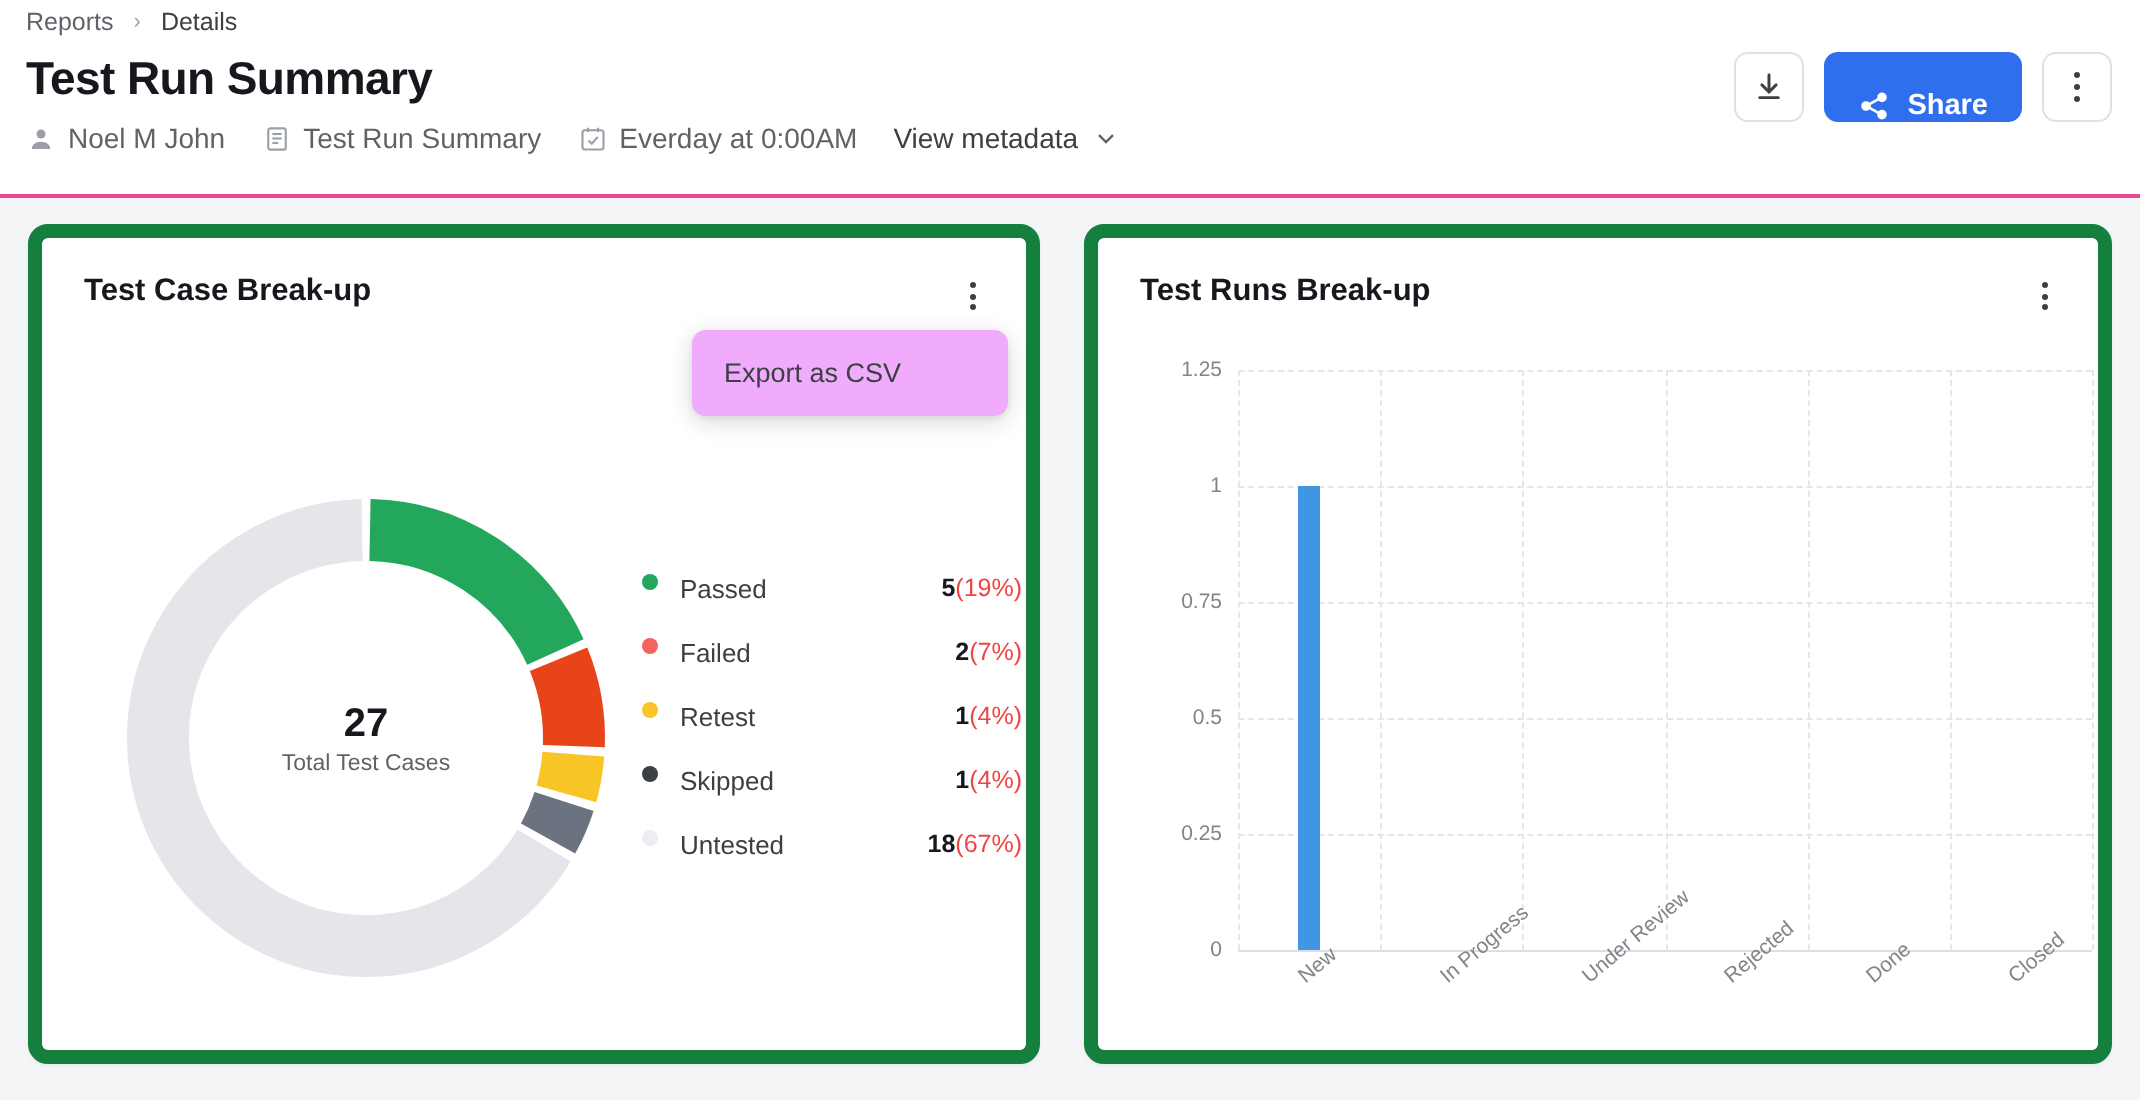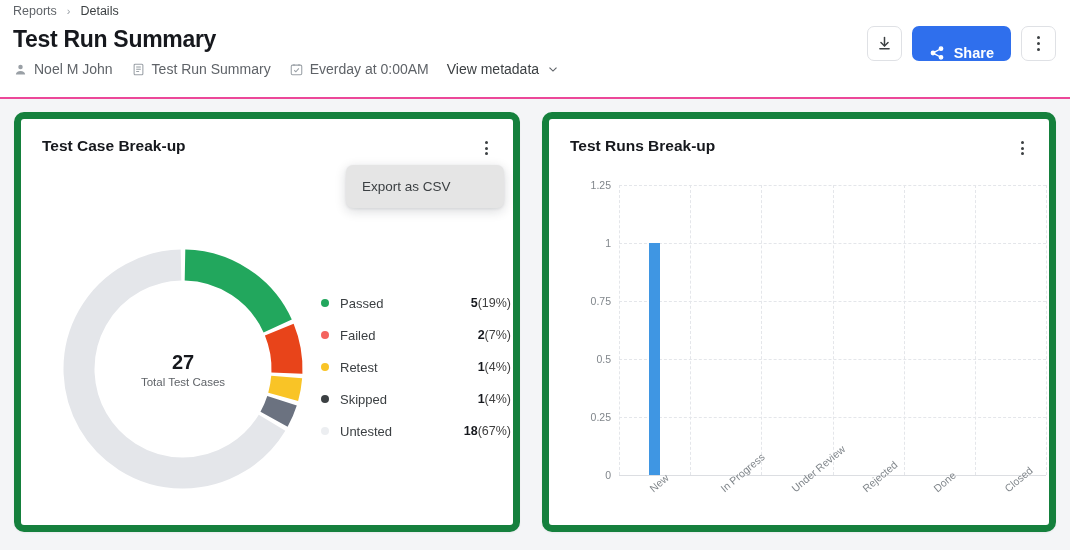--- a/index.html
+++ b/index.html
@@ -80,46 +80,46 @@
   }
   .kebab span {
     display: block; width: 3px; height: 3px; border-radius: 50%;
     background: #3c4043; margin: 1.4px 0;
   }
   .kebab i { display: flex; flex-direction: column; align-items: center; font-style: normal; }
 
   
   .dropdown {
     position: absolute; left: 325px; top: 46px;
-    width: 158px; background: #e5e5e5;
+    width: 158px; background: #f0abfc;
     border-radius: 7px; box-shadow: 0 3px 12px rgba(16,24,40,.16), 0 1px 3px rgba(16,24,40,.08);
     padding: 6px 0; z-index: 40;
   }
   .dropdown-item {
     padding: 8px 16px; font-size: 13.5px; color: #3c4043; cursor: pointer;
   }
 
   
   .donut-wrap { position: absolute; left: 22px; top: 110px; width: 280px; height: 280px; }
   .donut-center {
     position: absolute; left: 0; top: 0; width: 280px; height: 280px;
     display: flex; flex-direction: column; align-items: center; justify-content: center;
   }
   .donut-total { font-size: 20px; font-weight: bold; color: #16181d; line-height: 1.1; }
   .donut-label { font-size: 11.5px; color: #5f6368; margin-top: 3px; }
 
   
   .legend { position: absolute; left: 300px; top: 168px; width: 190px; }
   .legend-row {
-    display: flex; align-items: center; height: 32px; font-size: 13px;
+    display: flex; align-items: flex-start; height: 32px; font-size: 13px;
   }
   .legend-dot { width: 8px; height: 8px; border-radius: 50%; flex: none; margin-right: 11px; }
   .legend-name { color: #3c4043; flex: 1; }
   .legend-val { color: #16181d; font-weight: bold; font-size: 12.5px; }
-  .legend-pct { color: #404040; font-weight: normal; font-size: 12.5px; }
+  .legend-pct { color: #ef4444; font-weight: normal; font-size: 12.5px; }
 
   
   .chart-area { position: absolute; left: 0; top: 52px; width: 514px; height: 366px; }
   .ytick {
     position: absolute; right: 0; font-size: 10.5px; color: #80868b;
     text-align: right; width: 34px; transform: translateY(-50%);
   }
   .xtick {
     position: absolute; font-size: 10.5px; color: #80868b;
     white-space: nowrap; transform-origin: left top; transform: rotate(-40deg);

